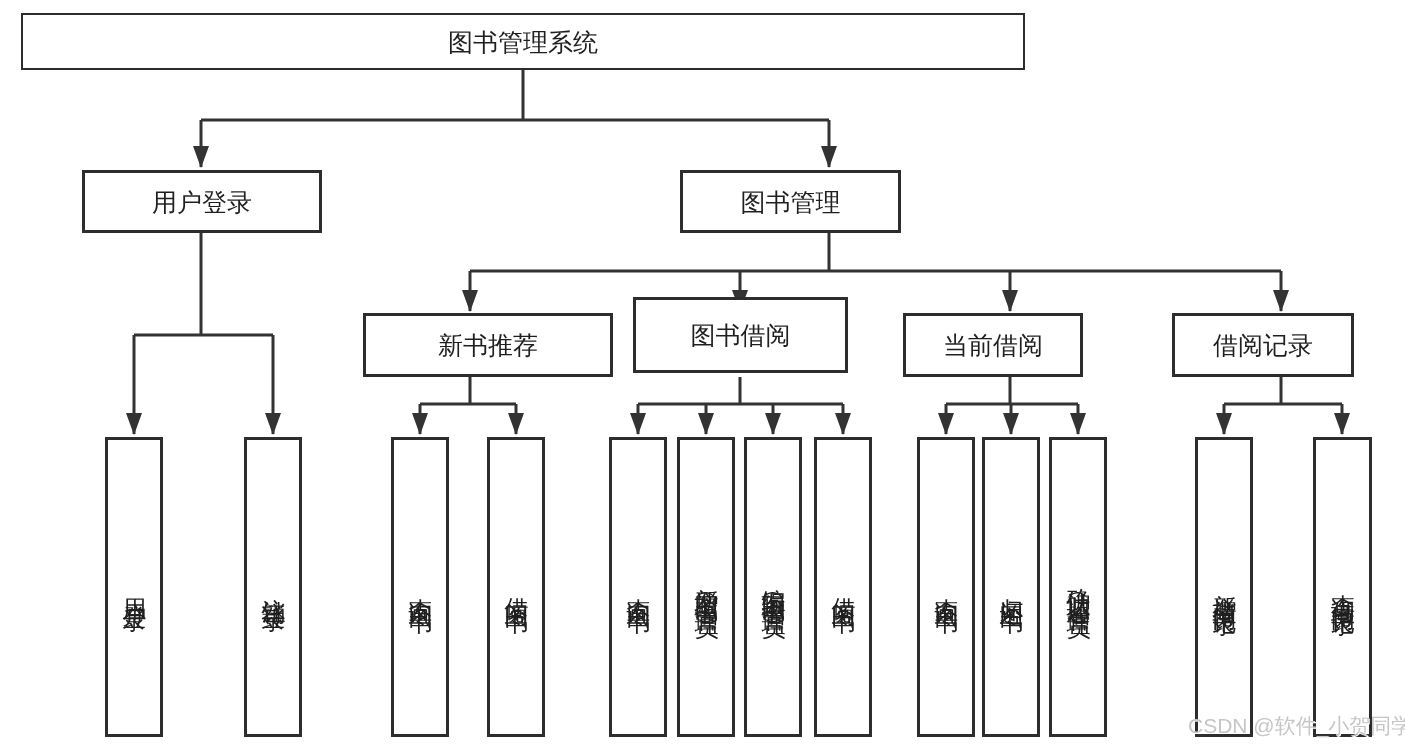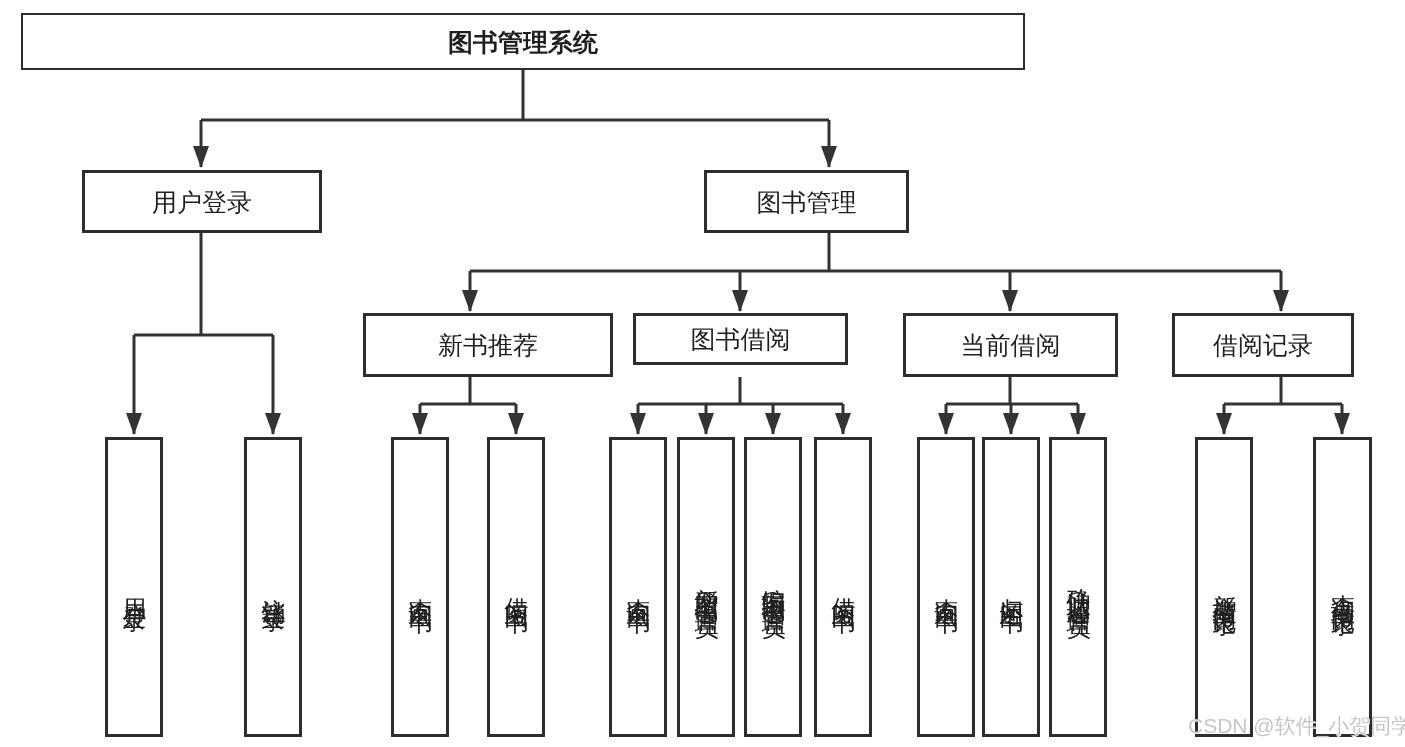--- a/index.html
+++ b/index.html
@@ -27,21 +27,21 @@
     position:absolute;box-sizing:border-box;
     border:3px solid var(--border);
     background:var(--background);
     display:flex;align-items:center;justify-content:center;
     color:var(--text);
     font-size:25px;
     line-height:1.2;
     white-space:nowrap;
     z-index:2;
   }
-  .node.root{border-width:2px;font-weight:bold;}
+  .node.root{border-width:2px;}
   .node.v{
     writing-mode:vertical-rl;
     font-size:24px;
     letter-spacing:4px;
   }
   .watermark{
     position:absolute;
     left:1188px;top:712px;
     font-size:21px;
     color:var(--watermark);
@@ -91,31 +91,31 @@
     <path d="M1342 404 V434" marker-end="url(#arw)"></path>
   </svg>
 
   <div class="node root" style="left:21px;top:13px;width:1004px;height:57px">
     <span>图书管理系统</span>
   </div>
 
   <div class="node" style="left:82px;top:170px;width:240px;height:63px">
     <span>用户登录</span>
   </div>
-  <div class="node" style="left:704px;top:170px;width:205px;height:63px">
+  <div class="node" style="left:680px;top:170px;width:221px;height:63px">
     <span>图书管理</span>
   </div>
 
   <div class="node" style="left:363px;top:313px;width:250px;height:64px">
     <span>新书推荐</span>
   </div>
-  <div class="node" style="left:633px;top:313px;width:215px;height:52px">
+  <div class="node" style="left:633px;top:297px;width:215px;height:76px">
     <span>图书借阅</span>
   </div>
-  <div class="node" style="left:903px;top:313px;width:215px;height:64px">
+  <div class="node" style="left:903px;top:313px;width:180px;height:64px">
     <span>当前借阅</span>
   </div>
   <div class="node" style="left:1172px;top:313px;width:182px;height:64px">
     <span>借阅记录</span>
   </div>
 
   <div class="node v" style="left:105px;top:437px;width:58px;height:300px">
     <span>用户登录</span>
   </div>
   <div class="node v" style="left:244px;top:437px;width:58px;height:300px">

